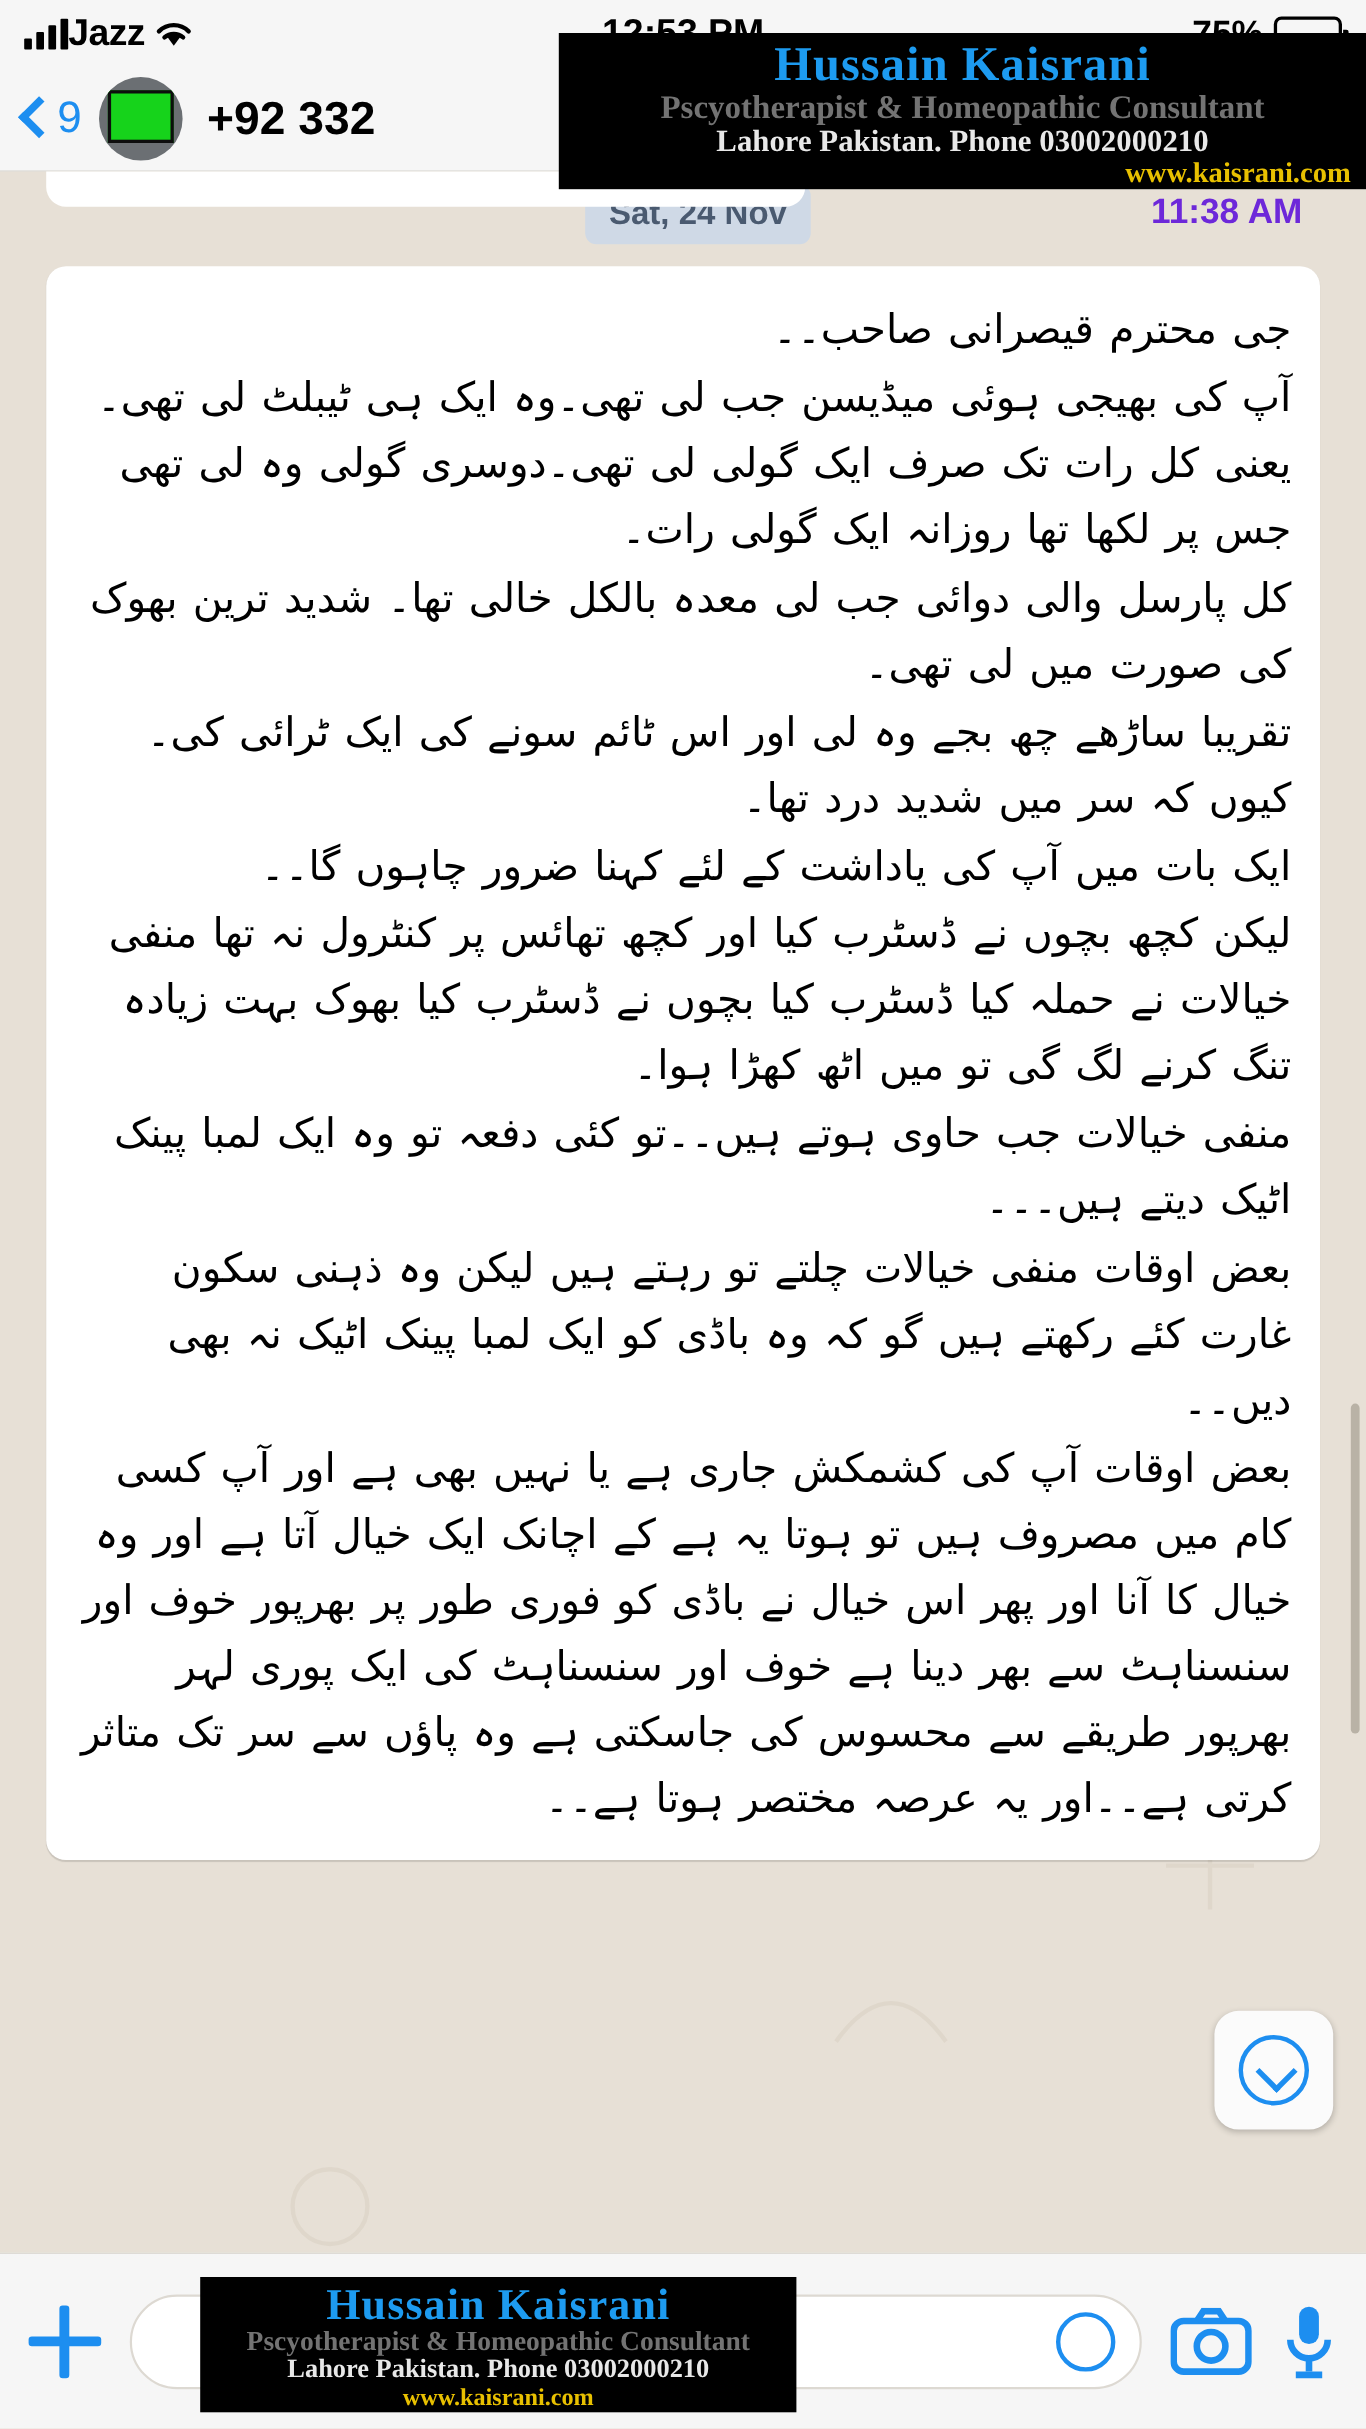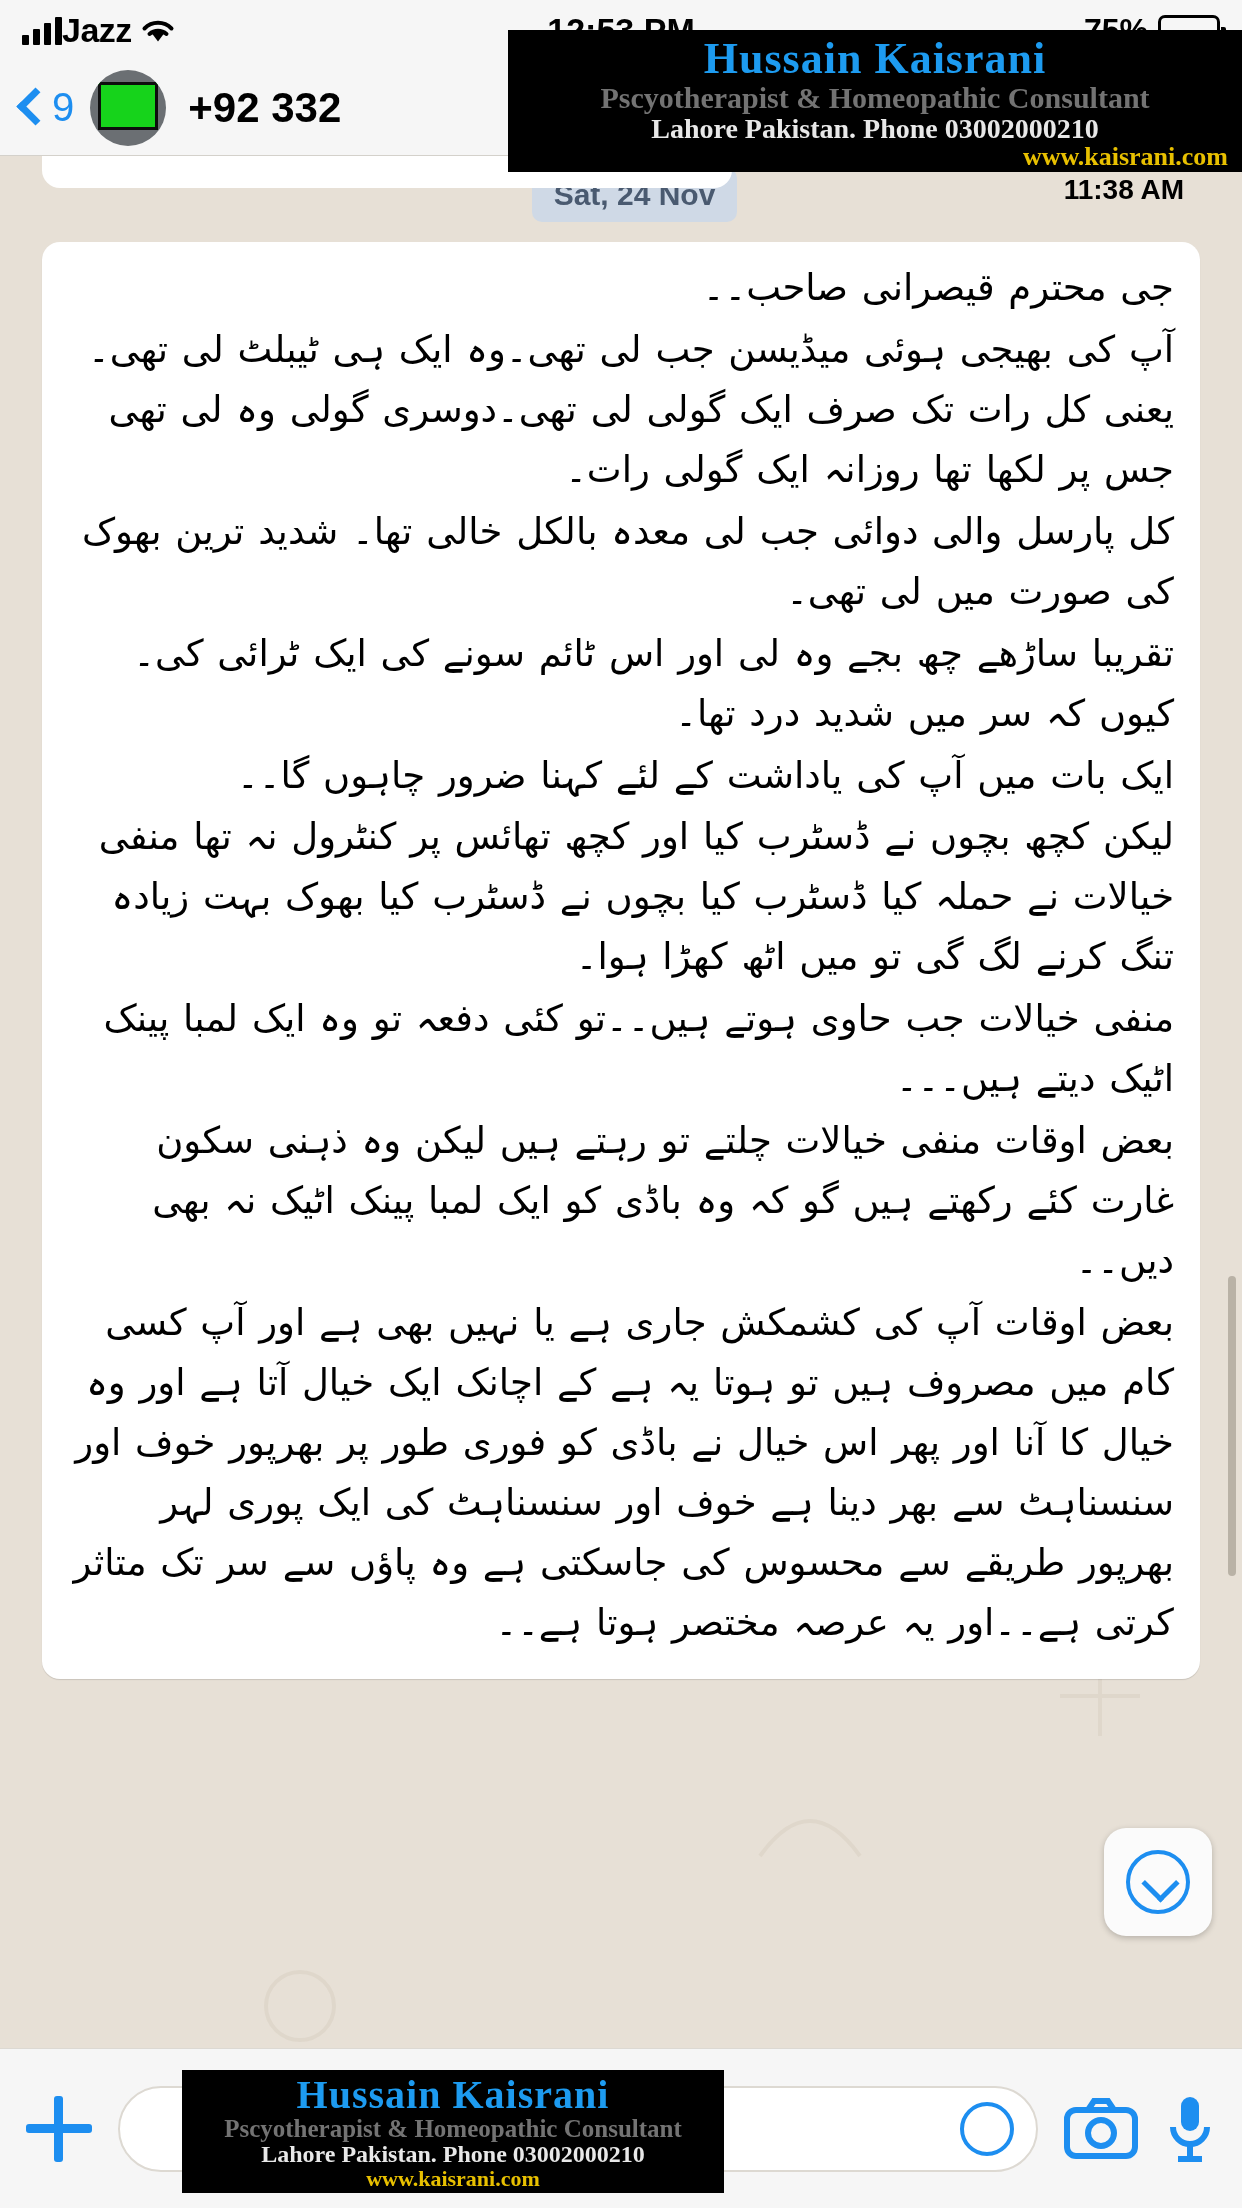--- a/index.html
+++ b/index.html
@@ -205,40 +205,40 @@
     color: #4a5a70;
     font-size: 30px;
     font-weight: bold;
     border-radius: 10px;
     padding: 10px 22px;
   }
   .time-right {
     position: absolute;
     right: 58px;
     top: 12px;
-    color: #000000;
-    font-size: 28px;
+    color: #6d28d9;
+    font-size: 32px;
     font-weight: bold;
   }
   .prev-bubble {
     position: absolute;
     left: 42px;
     top: -44px;
     width: 690px;
     height: 70px;
     background: #fff;
     border-radius: 18px;
   }
 
   .bubble {
     position: relative;
     margin: 14px 42px 0 42px;
     background: #fff;
     border-radius: 18px;
-    padding: 16px 26px 24px 26px;
+    padding: 28px 26px 24px 26px;
     box-shadow: 0 1px 1px rgba(0,0,0,0.13);
   }
   .urdu {
     direction: rtl;
     text-align: right;
     font-family: "DejaVu Sans", sans-serif;
     font-size: 37px;
     line-height: 1.62;
     color: #000;
     word-spacing: 2px;

